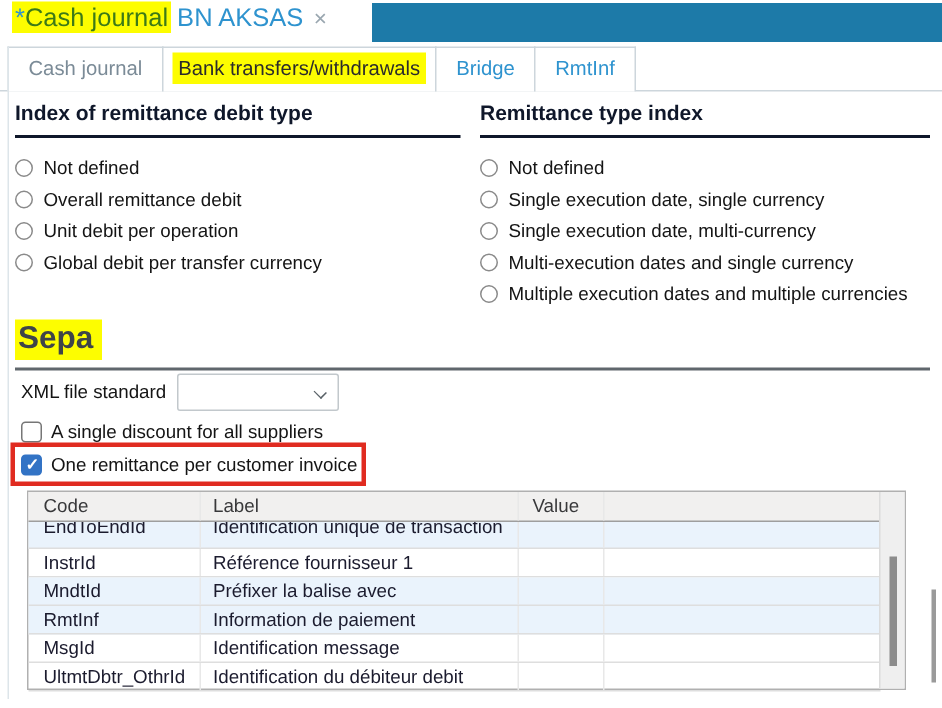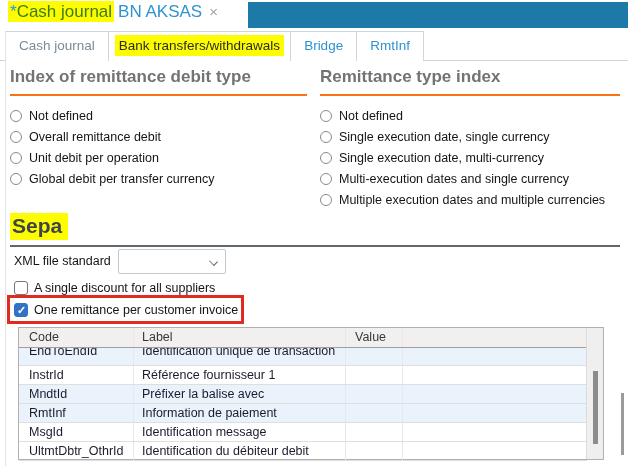--- a/index.html
+++ b/index.html
@@ -21,21 +21,21 @@
   .tab.first { color:#7b8b97; }
   .tab.active { padding:0 6px; }
   .tab.active .tab-label-hl { background:#fdfd00; color:#2b2b2b; padding:3px 4px; }
 
   .panel-left-border { position:absolute; left:5px; top:31px; width:1px; height:435px; background:#dde5ea; }
 
   
   .section { position:absolute; top:67px; }
   .section.left { left:10px; width:297px; }
   .section.right { left:320px; width:300px; }
-  .section-title { font-size:17px; font-weight:bold; color:#737373; padding-bottom:7px; border-bottom:2px solid #f97316; }
+  .section-title { font-size:14px; font-weight:bold; color:#0f172a; padding-bottom:7px; border-bottom:2px solid #0f172a; }
   .option-list { margin-top:9px; }
   .option-row { display:flex; align-items:center; height:21px; cursor:pointer; }
   .radio { width:12px; height:12px; border:1px solid #8a8a8a; border-radius:50%; background:#fff; flex:0 0 12px; }
   .option-label { font-size:12.5px; margin-left:7px; color:#141414; white-space:nowrap; }
 
   
   .sepa-header { position:absolute; left:10px; top:213px; width:610px; padding-bottom:5px; border-bottom:2px solid #60676d; }
   .sepa-title { display:inline-block; background:#fdfd00; font-size:21px; font-weight:bold; color:#3f4449; padding:1px 6px 2px 2px; }
 
   .xml-row { position:absolute; left:14px; top:249px; height:25px; width:300px; }

